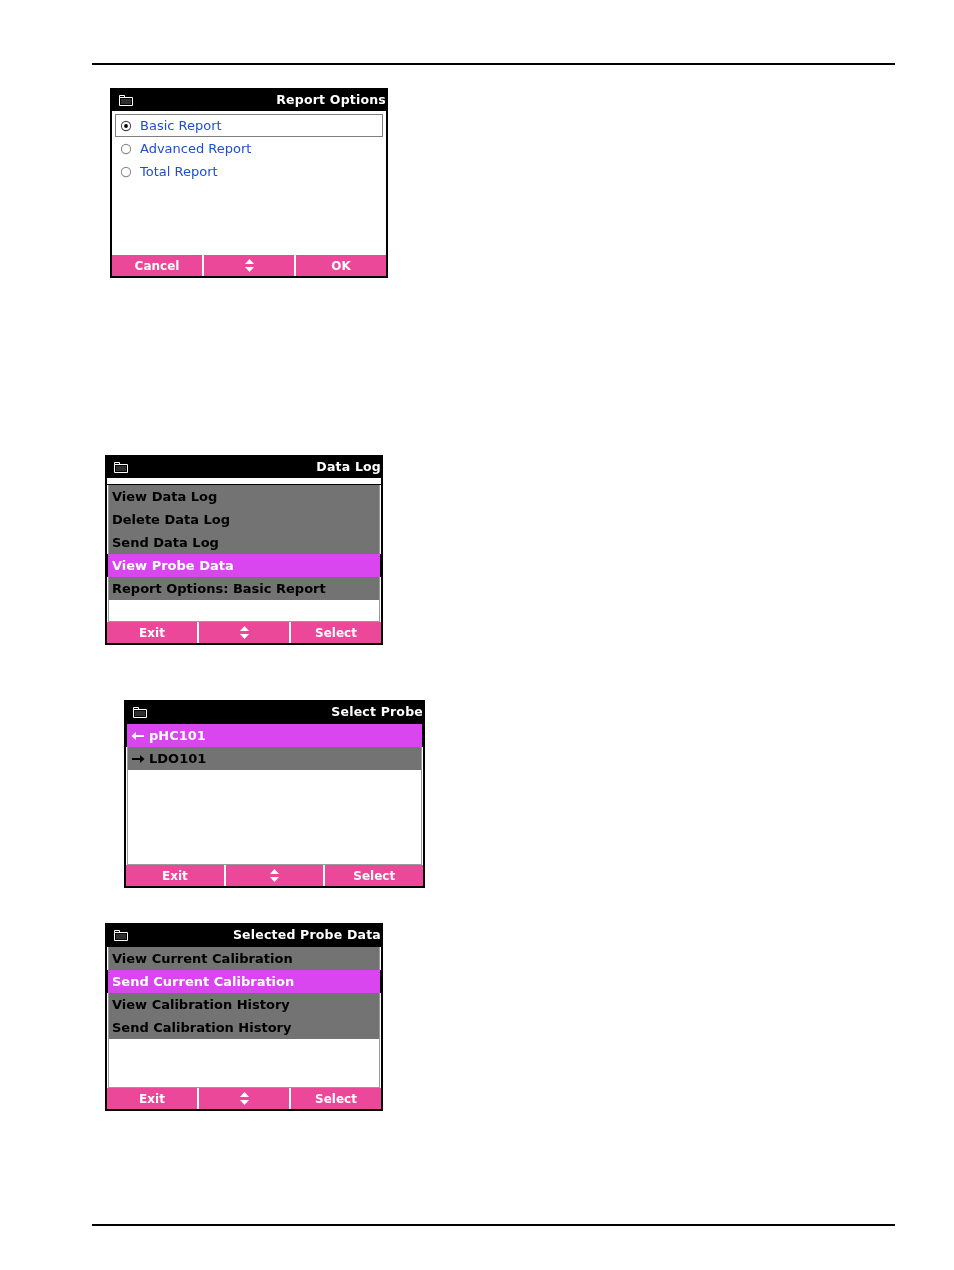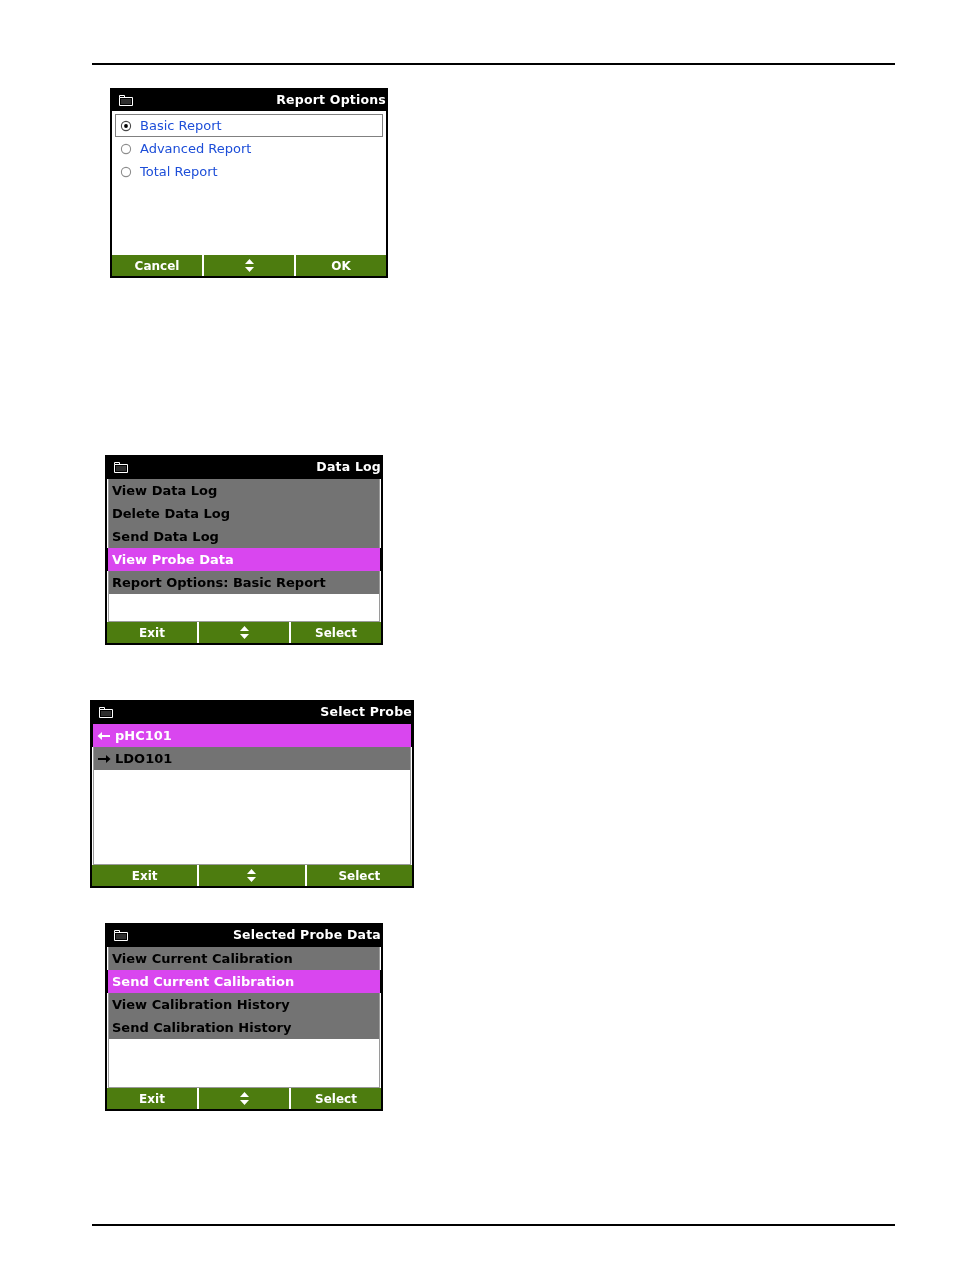--- a/index.html
+++ b/index.html
@@ -74,21 +74,21 @@
   
   .softkeys {
     flex: 0 0 21px;
     height: 21px;
     background: #000000;
     display: flex;
     align-items: stretch;
   }
   .softkey {
     flex: 1 1 0;
-    background: #4d7c0f;
+    background: #ec4899;
     color: #ffffff;
     display: flex;
     align-items: center;
     justify-content: center;
     font-size: 12px;
     font-weight: bold;
     line-height: 1;
     position: relative;
   }
   .softkey + .softkey { border-left: 2px solid #ffffff; }
@@ -234,21 +234,21 @@
           <path d="M5.5 13 L1 8 L10 8 Z" fill="#ffffff"></path>
         </svg>
       </div>
       <div class="softkey">
         <span>OK</span>
       </div>
     </div>
   </div>
 </div>
 
-<div class="lcd" id="screen-data-log" style="left:105px; top:455px; width:278px; height:190px;">
+<div class="lcd" id="screen-data-log" style="left:105px; top:455px; width:278px; height:190px;gap:6px;">
 
   <div class="lcd-title">
     <svg class="folder-icon" viewBox="0 0 14 11">
       <path d="M0.5 2.5 L0.5 10.5 L13.5 10.5 L13.5 2.5 Z" fill="none" stroke="#ffffff" stroke-width="1"></path>
       <path d="M0.5 2.5 L0.5 0.5 L5.5 0.5 L5.5 2.5" fill="none" stroke="#ffffff" stroke-width="1"></path>
       <rect x="2" y="4" width="10" height="5" fill="#ffffff" opacity="0.18"></rect>
     </svg>
     <span class="title-text">Data Log</span>
   </div>
 
@@ -283,21 +283,21 @@
           <path d="M5.5 13 L1 8 L10 8 Z" fill="#ffffff"></path>
         </svg>
       </div>
       <div class="softkey">
         <span>Select</span>
       </div>
     </div>
   </div>
 </div>
 
-<div class="lcd" id="screen-select-probe" style="left:90px; top:700px; width:324px; height:188px;">
+<div class="lcd" id="screen-select-probe" style="left:124px; top:700px; width:301px; height:188px;">
 
   <div class="lcd-title">
     <svg class="folder-icon" viewBox="0 0 14 11">
       <path d="M0.5 2.5 L0.5 10.5 L13.5 10.5 L13.5 2.5 Z" fill="none" stroke="#ffffff" stroke-width="1"></path>
       <path d="M0.5 2.5 L0.5 0.5 L5.5 0.5 L5.5 2.5" fill="none" stroke="#ffffff" stroke-width="1"></path>
       <rect x="2" y="4" width="10" height="5" fill="#ffffff" opacity="0.18"></rect>
     </svg>
     <span class="title-text">Select Probe</span>
   </div>
 

